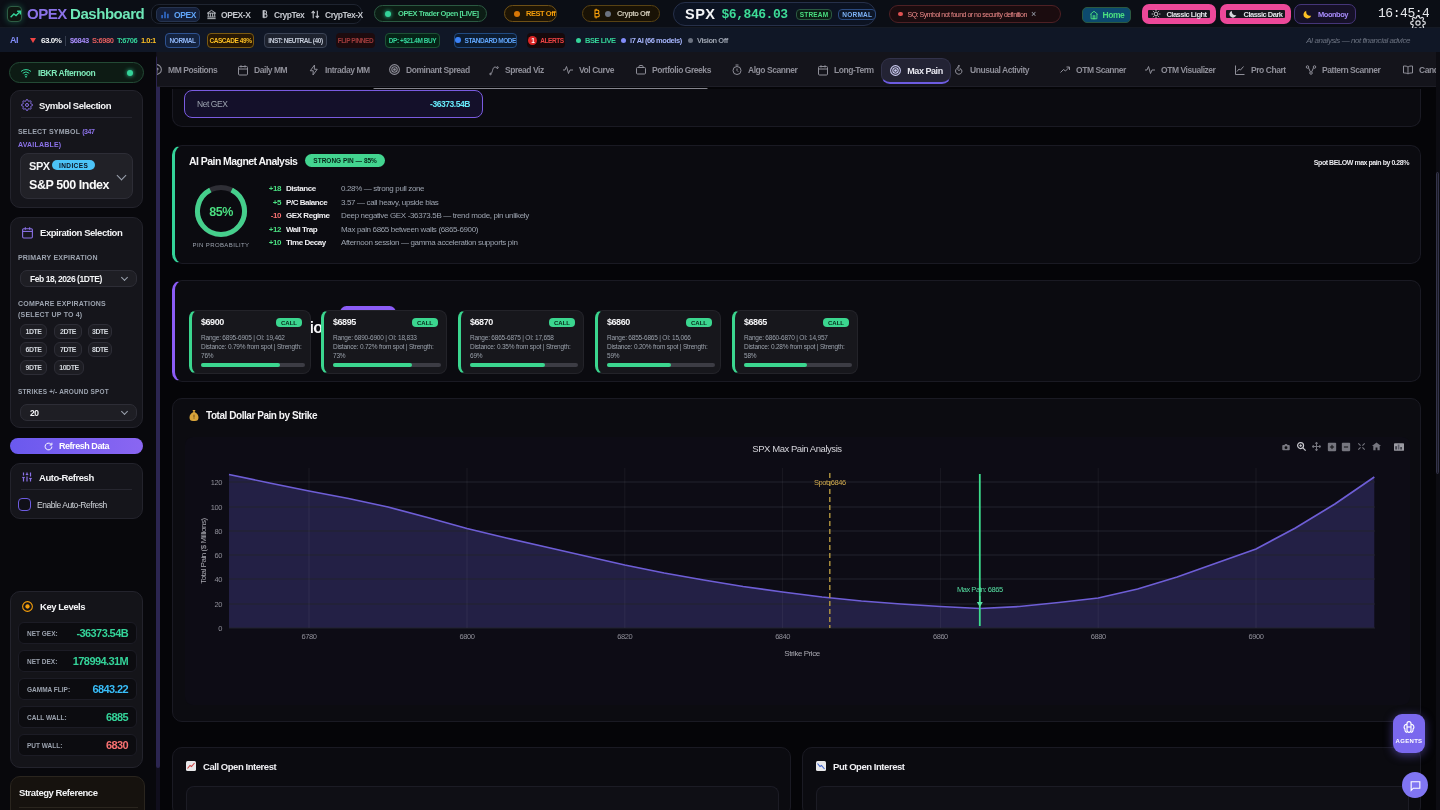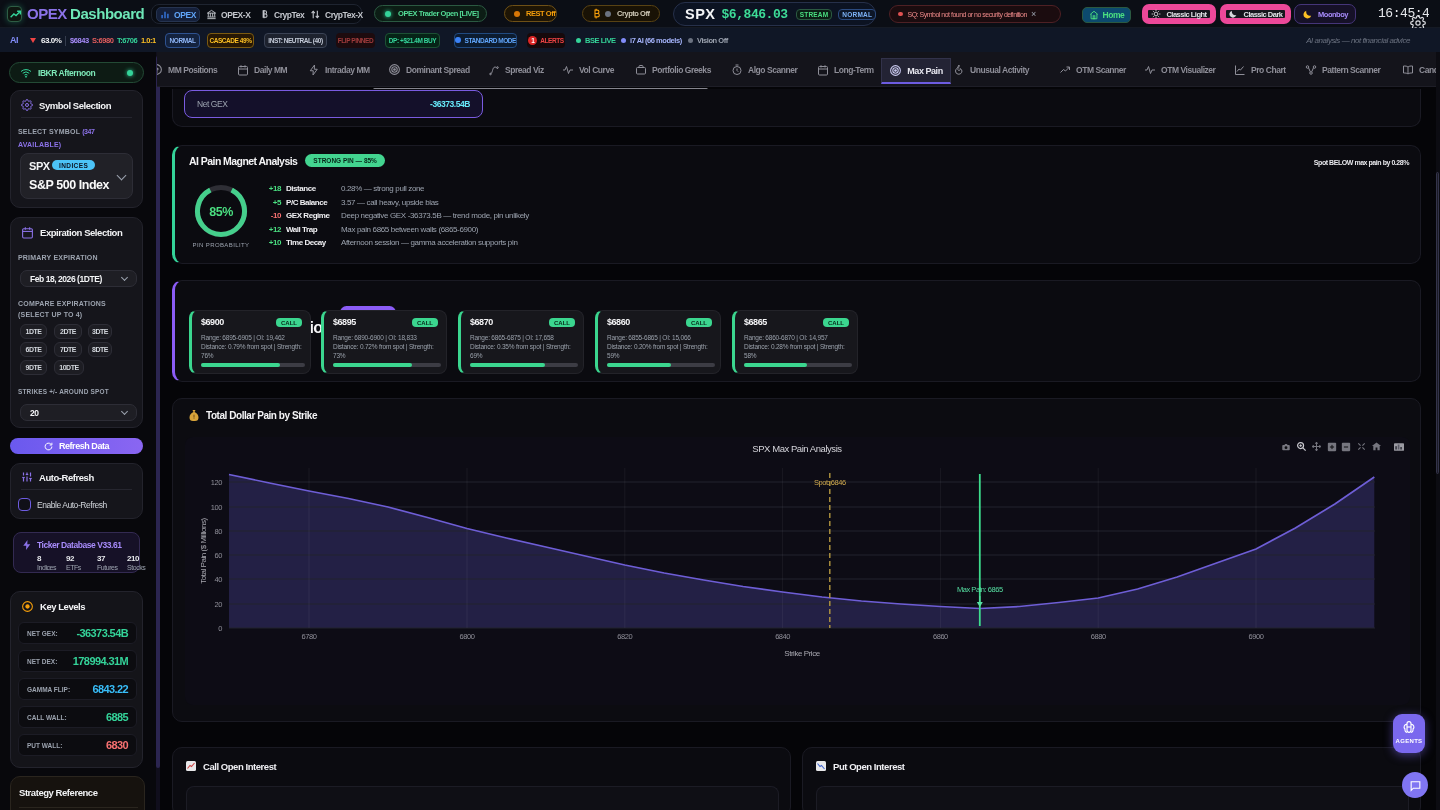--- a/index.html
+++ b/index.html
@@ -45,21 +45,21 @@
 .slabel{font-size:7px;font-weight:bold;letter-spacing:.2px;color:#9ca3af;white-space:nowrap;}
 .sselect{position:absolute;background:#1e1e24;border:1px solid #2d2d36;border-radius:7px;color:#f3f4f6;font-size:8.5px;font-weight:bold;display:flex;align-items:center;white-space:nowrap;}
 .chev{position:absolute;right:9px;width:7px;height:7px;border-right:1.5px solid #9ca3af;border-bottom:1.5px solid #9ca3af;transform:rotate(45deg);margin-top:-2px;}
 .dtebtn{background:#1d1d23;border:1px solid #2d2d36;border-radius:6px;color:#d1d5db;font-size:7px;font-weight:bold;display:inline-flex;align-items:center;justify-content:center;}
 .klrow{position:absolute;left:7px;width:119px;height:22px;background:#0c0c10;border:1px solid #1c1c25;border-radius:6px;display:flex;align-items:center;justify-content:space-between;padding:0 8px;}
 .kl1{font-size:6.5px;font-weight:bold;letter-spacing:0;color:#9ca3af;white-space:nowrap;}
 .kl2{font-size:11px;font-weight:bold;white-space:nowrap;letter-spacing:-0.6px;}
 
 #navbar{position:absolute;left:157px;top:52px;width:1283px;height:35px;background:#14141b;border-bottom:1px solid #1e1e27;overflow:hidden;}
 .ntab{position:absolute;top:0;height:35px;display:flex;align-items:center;gap:5px;font-size:8.5px;font-weight:bold;color:#8e8e98;white-space:nowrap;}
-#ntab-active{position:absolute;left:724px;top:6px;width:70px;height:26px;white-space:nowrap;background:#232334;border:1px solid #32324a;border-bottom:2.5px solid #6d5ce0;border-radius:0;display:flex;align-items:center;justify-content:center;gap:5px;font-size:9px;font-weight:bold;color:#e8e8f0;}
+#ntab-active{position:absolute;left:724px;top:6px;width:70px;height:26px;white-space:nowrap;background:#232334;border:1px solid #32324a;border-bottom:2.5px solid #6d5ce0;border-radius:9px;display:flex;align-items:center;justify-content:center;gap:5px;font-size:9px;font-weight:bold;color:#e8e8f0;}
 .scorerow{position:absolute;left:0;height:13px;display:flex;align-items:center;}
 .sc1{position:absolute;left:84px;width:22px;text-align:right;font-size:8px;font-weight:bold;}
 .sc2{position:absolute;left:111px;font-size:8px;font-weight:bold;color:#f0f0f3;white-space:nowrap;}
 .sc3{position:absolute;left:166px;font-size:8px;color:#9ca3af;white-space:nowrap;letter-spacing:-0.35px;}
 .mini{position:absolute;top:310px;height:64px;background:#17171c;border:1px solid #232329;border-left:3px solid #3bd68f;border-radius:8px;}
 .mini .m1{position:absolute;left:9px;top:6px;font-size:9px;font-weight:bold;color:#f5f5f7;}
 .mini .mb{position:absolute;right:8px;top:7px;background:#3bd68f;color:#07271a;font-size:6px;font-weight:bold;border-radius:4px;padding:1.5px 5px;letter-spacing:0;}
 .mini .m2{position:absolute;left:9px;top:23px;font-size:6.5px;color:#9aa1ab;white-space:nowrap;letter-spacing:-0.2px;}
 .mini .m3{position:absolute;left:9px;top:32px;font-size:6.5px;color:#9aa1ab;line-height:8.5px;white-space:nowrap;letter-spacing:-0.2px;}
 .mini .mtrack{position:absolute;left:9px;bottom:6px;width:104px;height:4px;background:#3c3c44;border-radius:2px;}
@@ -233,28 +233,20 @@
             <line x1="12" y1="7" x2="12" y2="3"></line>
             <line x1="19" y1="21" x2="19" y2="15"></line>
             <line x1="19" y1="11" x2="19" y2="3"></line>
             <line x1="2.5" y1="13" x2="7.5" y2="13"></line>
             <line x1="9.5" y1="7" x2="14.5" y2="7"></line>
             <line x1="16.5" y1="15" x2="21.5" y2="15"></line>
           </svg>Auto-Refresh</div>
     <div class="sdiv"></div>
     <div class="abs" style="left:7px;top:34px;width:13px;height:13px;border:1.5px solid #6d5ce0;border-radius:4px;background:#101018;"></div>
     <div class="abs" style="left:26px;top:36px;font-size:8.5px;color:#d1d5db;white-space:nowrap;">Enable Auto-Refresh</div>
-  </div>
-  <div class="abs" style="left:13px;top:480px;width:127px;height:41px;background:#161127;border:1px solid #332a52;border-radius:8px;">
-    <svg class="abs" style="left:7px;top:6px;" width="12" height="12" viewBox="0 0 24 24" fill="#8b72e8">
-          <path d="M13 2 4.5 13.5h6L10 22l8.5-11.5h-6z"></path>
-        </svg>
-    <span class="abs" style="left:23px;top:7px;font-size:8.5px;font-weight:bold;color:#a78bfa;white-space:nowrap;">Ticker Database V33.61</span>
-    <div class="abs" style="left:23px;top:21px;font-size:8px;font-weight:bold;color:#e5e7eb;"><span>8</span><span style="position:absolute;left:29px;">92</span><span style="position:absolute;left:60px;">37</span><span style="position:absolute;left:90px;">210</span></div>
-    <div class="abs" style="left:23px;top:31px;font-size:7px;color:#9ca3af;"><span>Indices</span><span style="position:absolute;left:29px;">ETFs</span><span style="position:absolute;left:60px;">Futures</span><span style="position:absolute;left:90px;">Stocks</span></div>
   </div>
   <div class="scard" style="top:539px;height:177px;background:#141419;">
     <div class="shead"><svg width="13" height="13" viewBox="0 0 24 24" fill="none" stroke="#f59e0b" stroke-width="2">
             <circle cx="12" cy="12" r="9"></circle>
             <circle cx="12" cy="12" r="4" fill="#f59e0b" stroke="none"></circle>
           </svg>Key Levels</div>
     <div class="klrow" style="top:30px;">
           <span class="kl1">NET GEX:</span>
           <span class="kl2" style="color:#34d399;">-36373.54B</span>
         </div>

